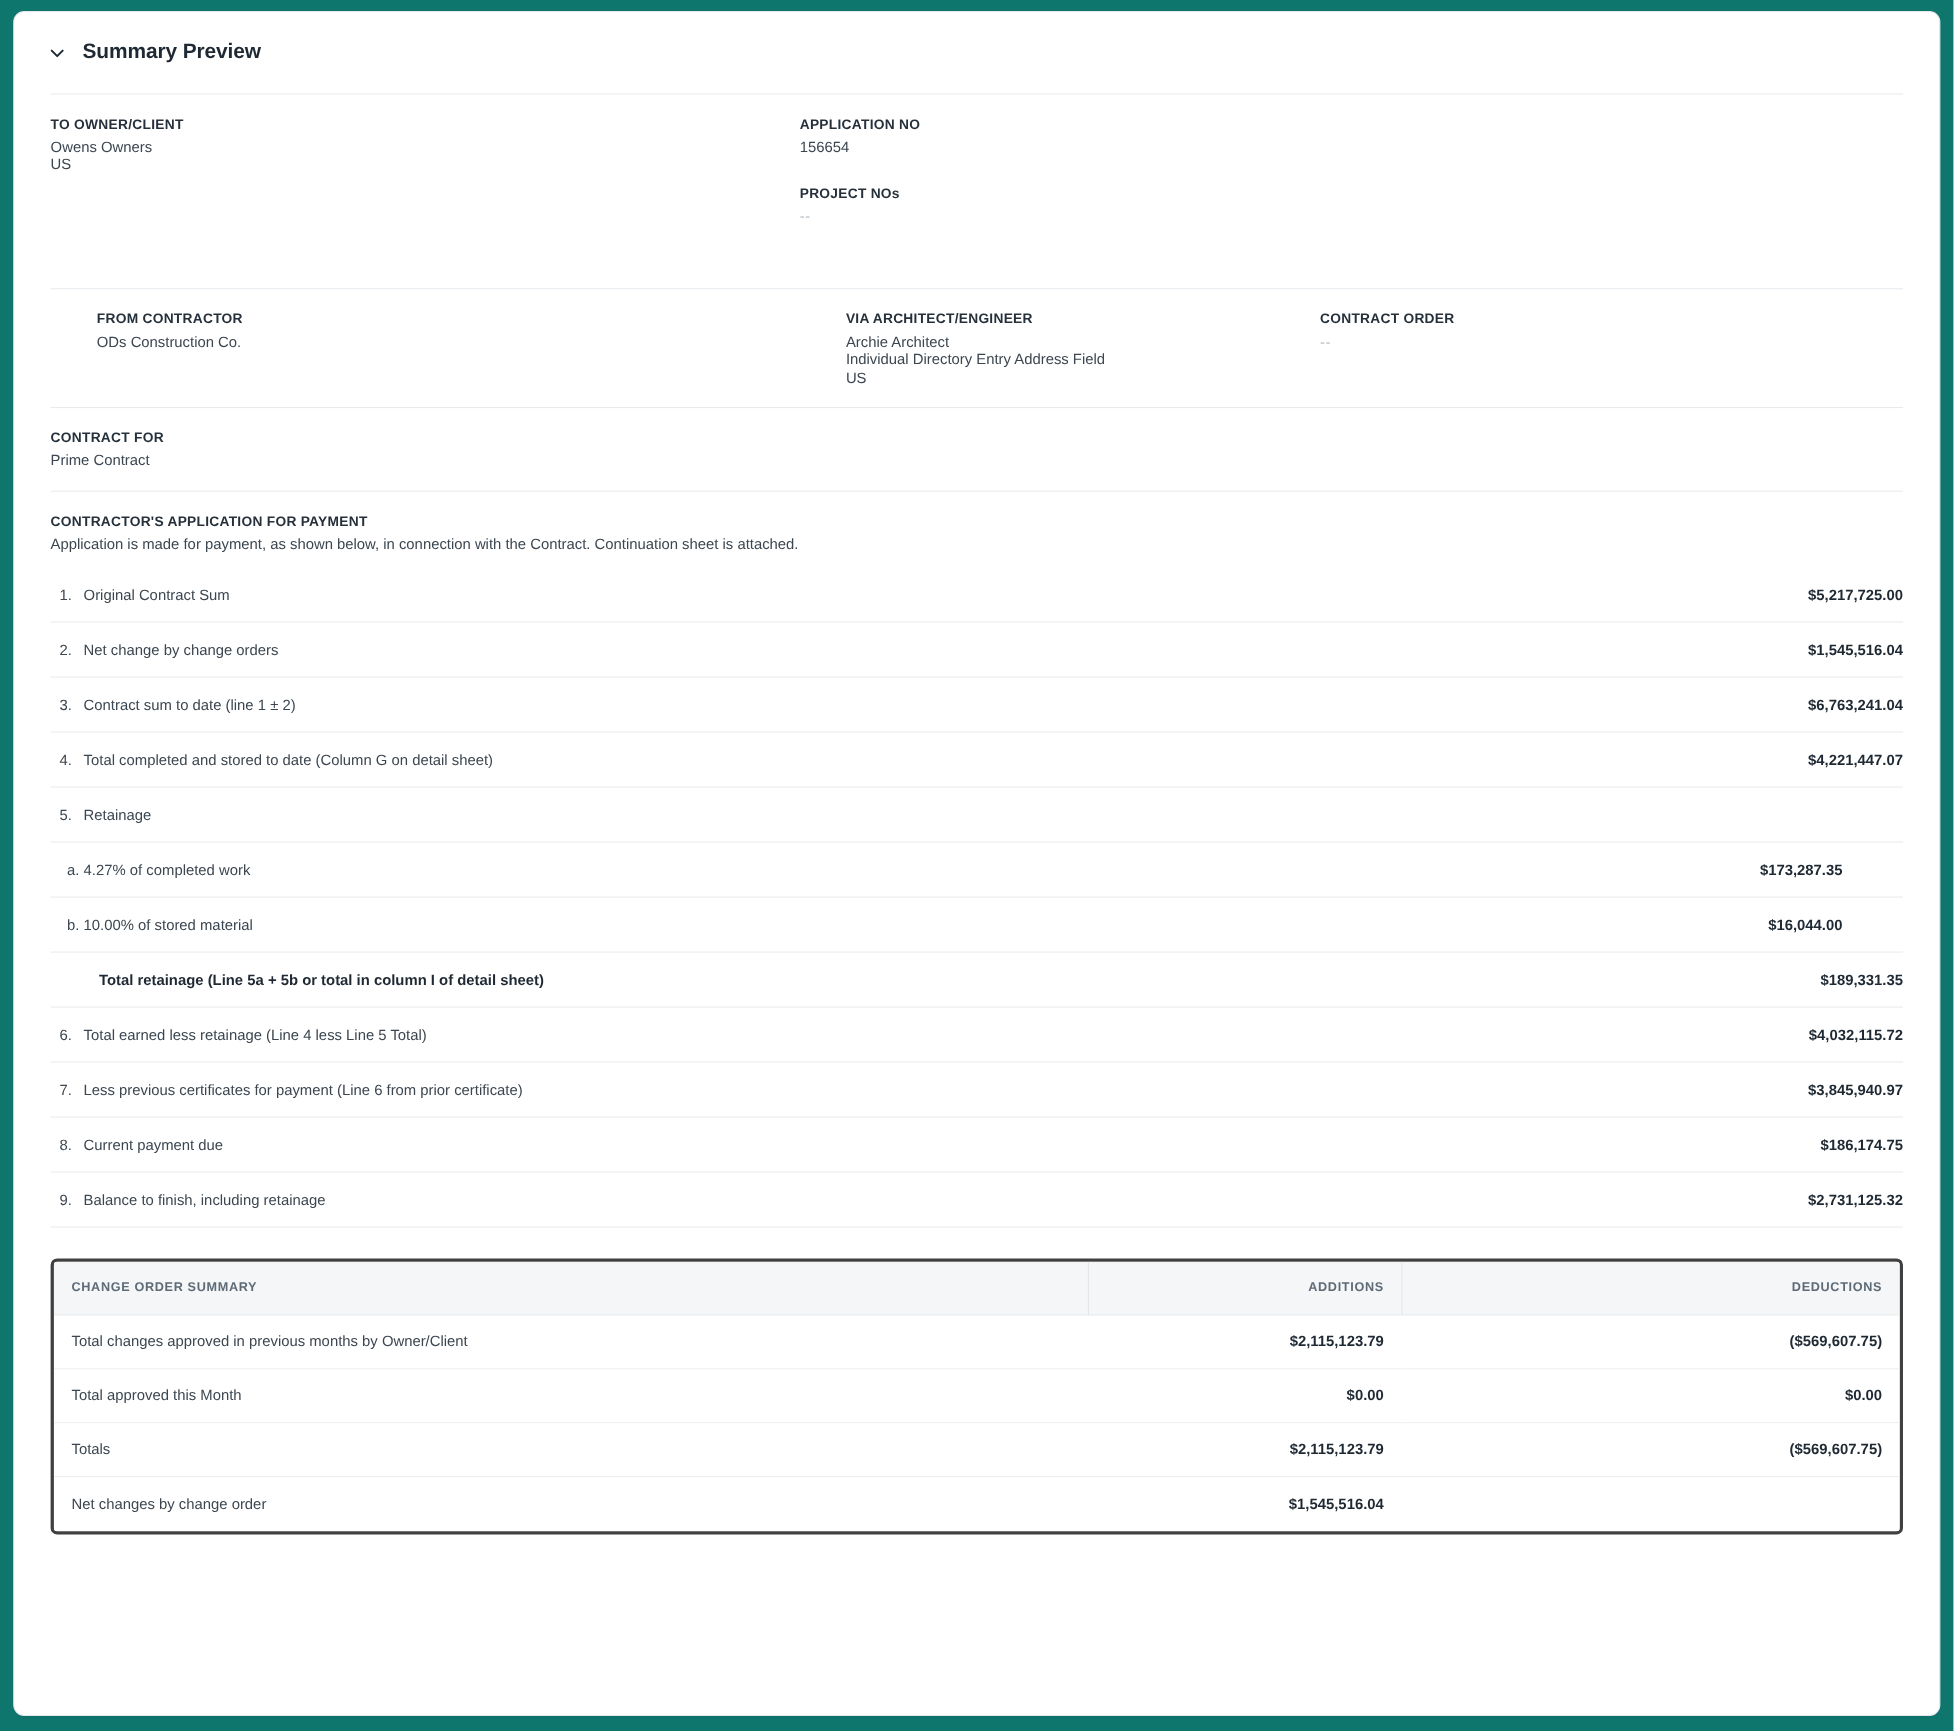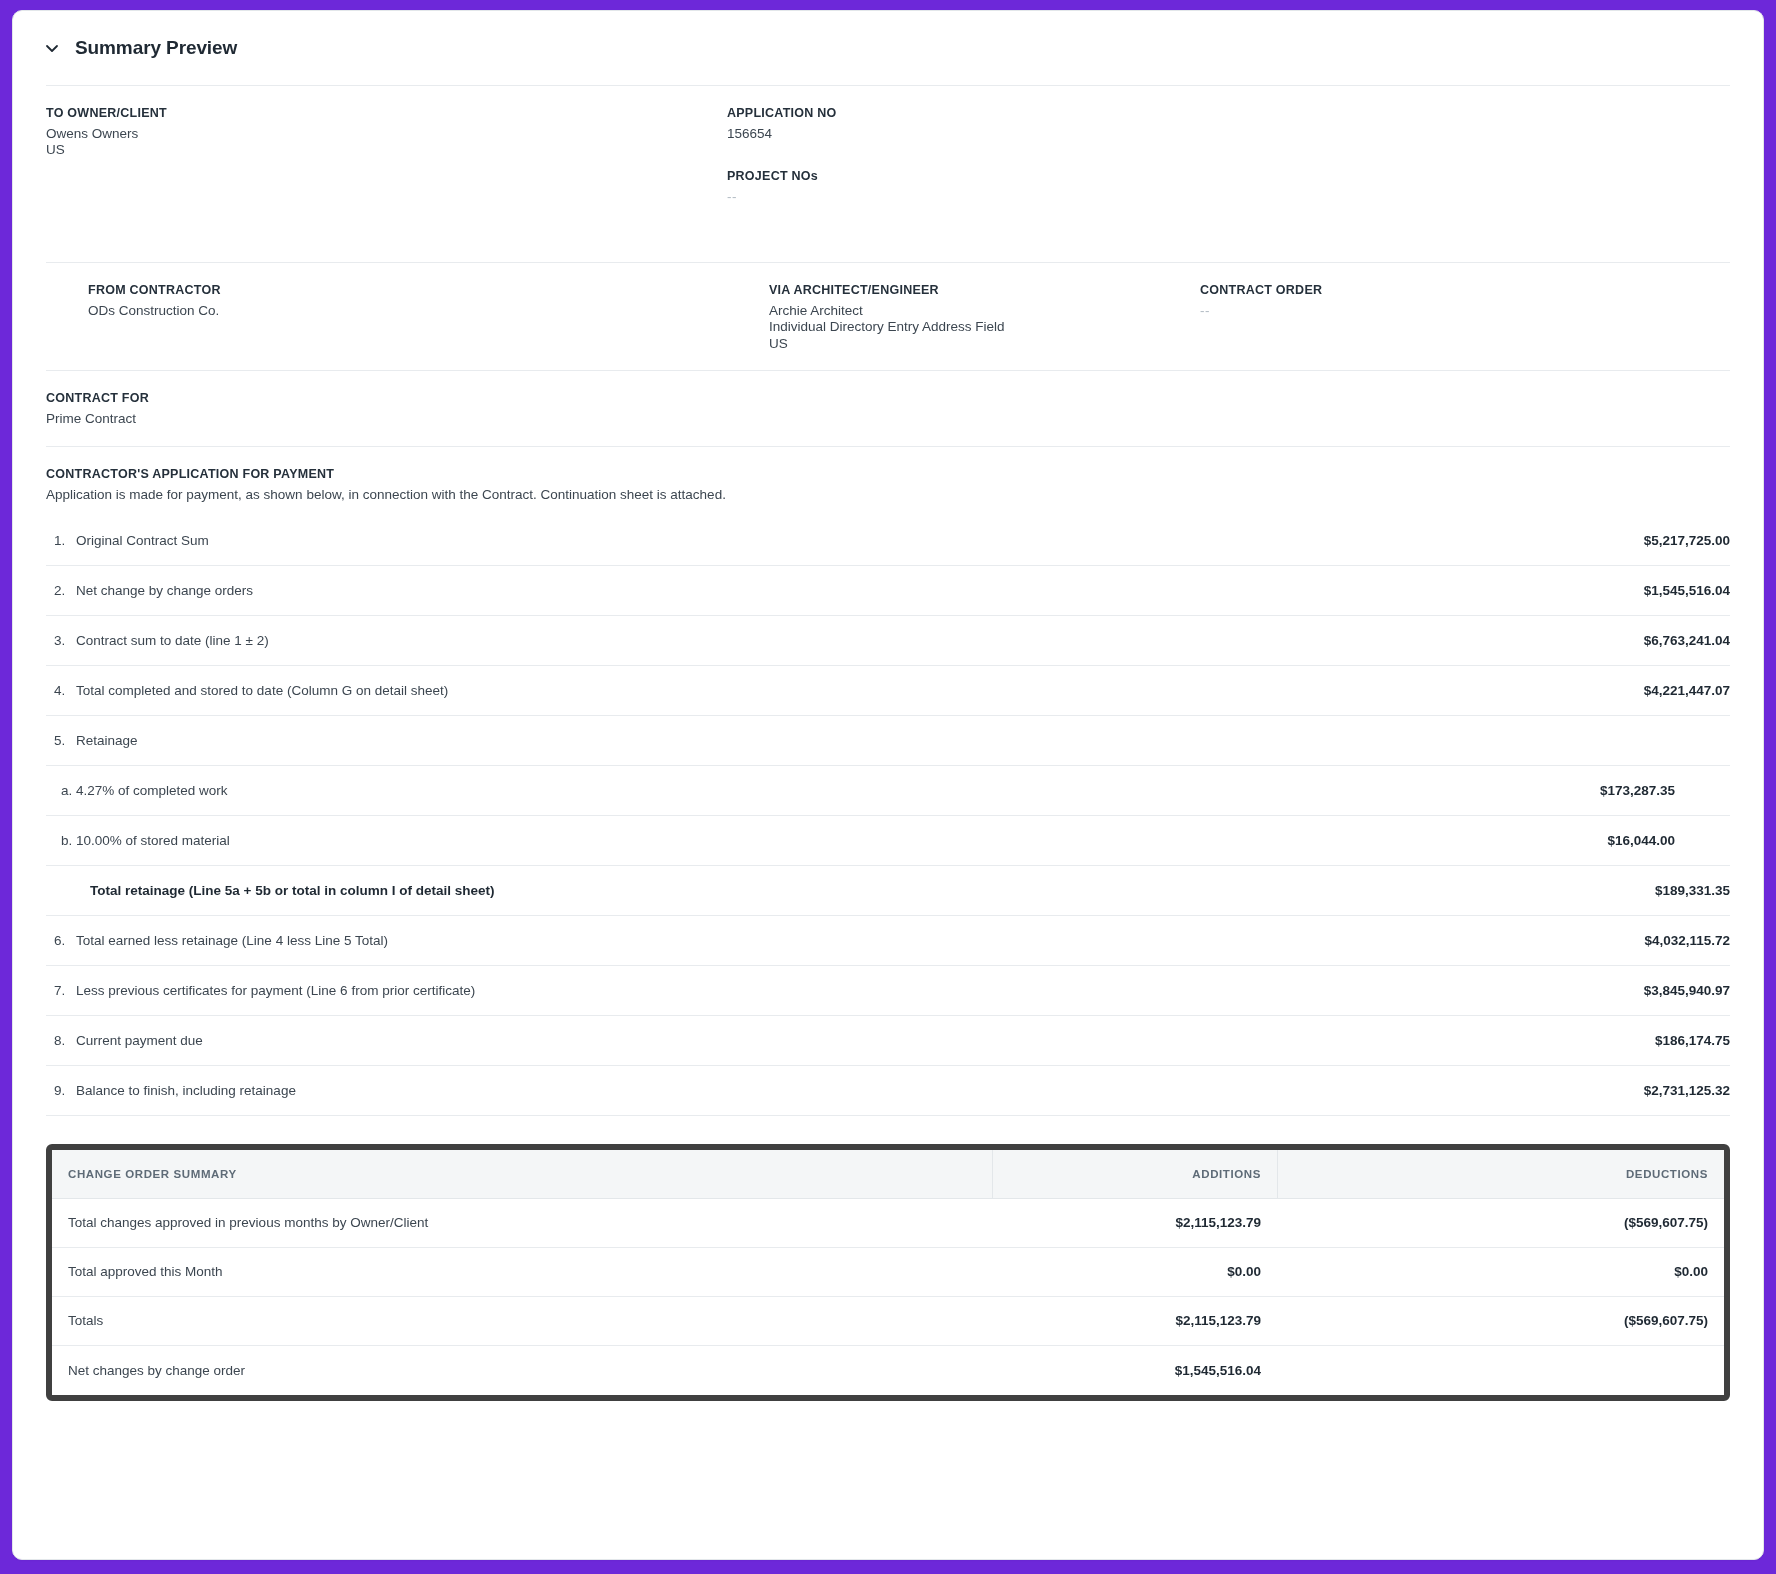--- a/index.html
+++ b/index.html
@@ -7,21 +7,21 @@
     margin: 0; padding: 0;
     width: 1776px; height: 1574px;
     background: #edf1f4;
     font-family: "Liberation Sans", sans-serif;
     -webkit-font-smoothing: antialiased;
   }
   #app {
     position: relative;
     width: 1776px;
     height: 1574px;
-    background: #6d28d9;
+    background: #0f766e;
     padding: 10px 12px 14px 12px;
   }
   .card {
     background: #ffffff;
     border: 1px solid #e3e7ea;
     border-radius: 10px;
     width: 1752px;
     height: 1550px;
     overflow: hidden;
     box-shadow: 0 1px 2px rgba(16,24,40,0.04);
@@ -127,21 +127,21 @@
   .line.bold .desc {
     font-weight: 700;
     color: #1f2933;
     padding-left: 14px;
   }
 
   
   .co-wrap { padding: 28px 33px 0 33px; }
   .co-table {
     width: 100%;
-    border: 6px solid #404040;
+    border: 3px solid #404040;
     border-radius: 6px;
     border-collapse: separate;
     border-spacing: 0;
     overflow: hidden;
   }
   .co-table th, .co-table td {
     padding: 0 16px;
     height: 49px;
     vertical-align: middle;
   }

